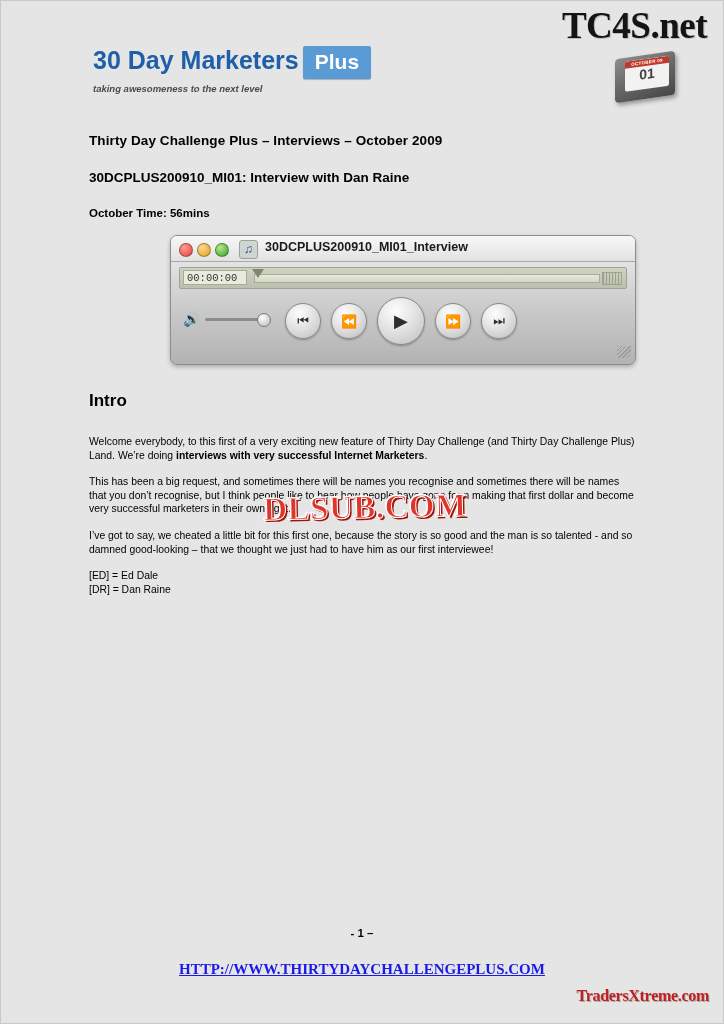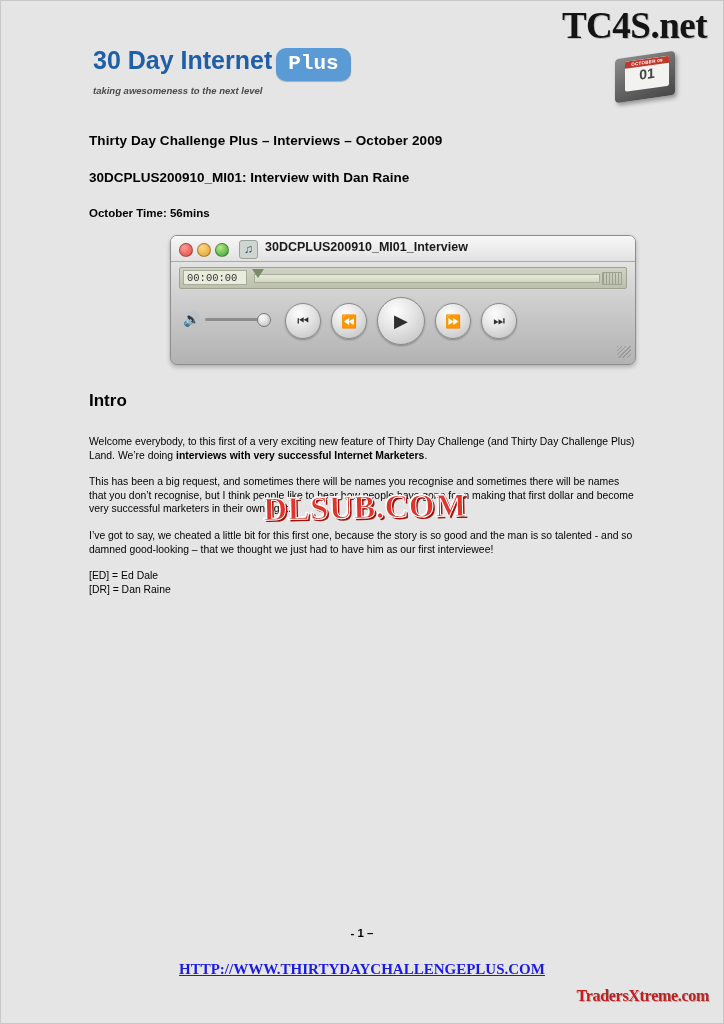--- a/index.html
+++ b/index.html
@@ -98,26 +98,25 @@
     font-size: 25px;
     line-height: 30px;
     white-space: nowrap;
   }
   .logo-30day { color: #1f5fa9; }
   .logo-challenge { color: #1f5fa9; }
   .logo-plus {
     display: inline-block;
     background: #5b9bd5;
     color: #fff;
-    border-radius: 10px;
+    border-radius: 2px;
     padding: 1px 12px 2px 12px;
     font-size: 21px;
     margin-left: 4px;
     box-shadow: 0 1px 1px rgba(0,0,0,0.25);
-    font-family: Liberation Mono, monospace;
   }
   .logo-tagline {
     font-family: "Liberation Sans", sans-serif;
     font-size: 9.5px;
     font-style: italic;
     font-weight: bold;
     color: #4a4a4a;
     text-align: left;
     padding-right: 6px;
     margin-top: 4px;
@@ -389,21 +388,21 @@
       <div class="cal-page">
         <div class="cal-top">OCTOBER 09</div>
         <div class="cal-num">01</div>
       </div>
     </div>
   </div>
 
   <div class="logo-30dc">
     <div class="logo-line1">
       <span class="logo-30day">30 Day</span>
-      <span class="logo-challenge">Internet</span><span class="logo-plus">Plus</span>
+      <span class="logo-challenge">Marketers</span><span class="logo-plus">Plus</span>
     </div>
     <div class="logo-tagline">taking awesomeness to the next level</div>
   </div>
 
   <div class="content">
 
     <h1 class="doc-h">Thirty Day Challenge Plus – Interviews – October 2009</h1>
     <h2 class="doc-h">30DCPLUS200910_MI01: Interview with Dan Raine</h2>
     <h3 class="doc-h">October Time: 56mins</h3>
 

